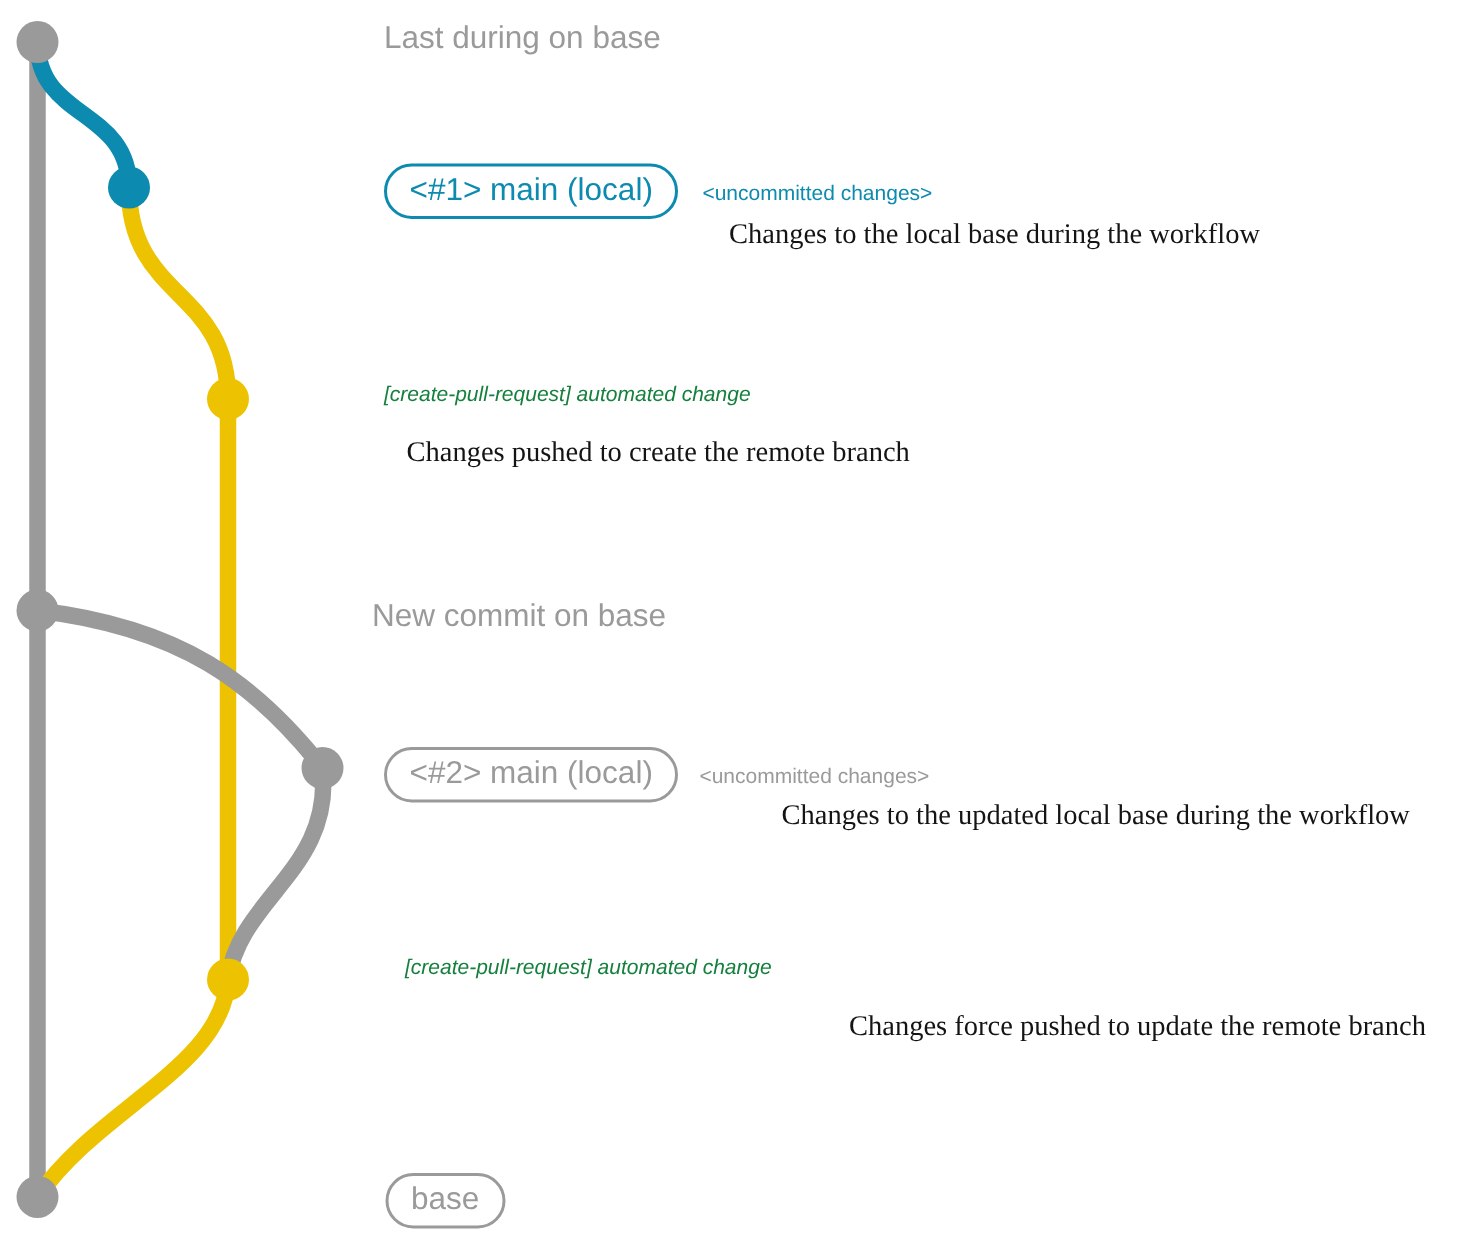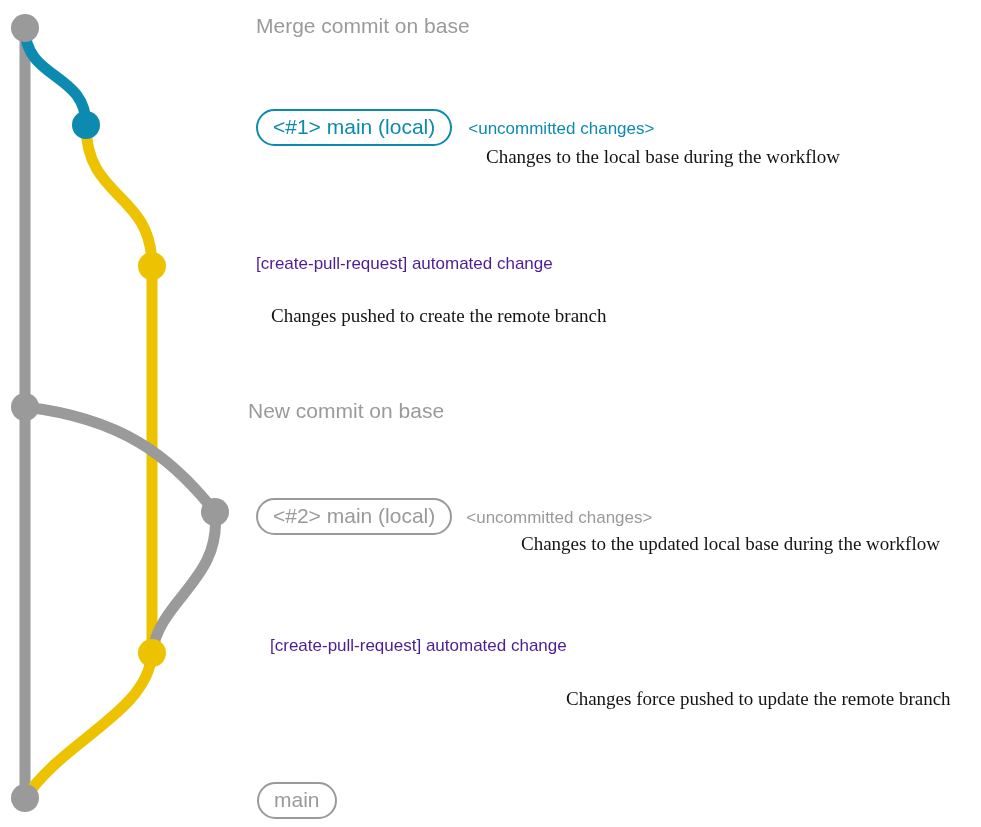--- a/index.html
+++ b/index.html
@@ -32,21 +32,21 @@
     border: 2px solid currentColor;
     border-radius: 22px;
     padding: 5px 15px 7px 15px;
     font-size: 21px;
     line-height: 1;
     white-space: nowrap;
     background: #ffffff;
     font-family: "Liberation Sans", sans-serif;
   }
   .headline {
-    font-size: 17px;
+    font-size: 14px;
     line-height: 1;
     white-space: nowrap;
     font-family: "Liberation Sans", sans-serif;
   }
   .plain-note {
     position: absolute;
     font-size: 21px;
     line-height: 1;
     white-space: nowrap;
     color: #9a9a9a;
@@ -54,21 +54,21 @@
   }
   .subtext {
     position: absolute;
     font-family: "Liberation Serif", serif;
     font-size: 19px;
     line-height: 1;
     color: #141414;
     white-space: nowrap;
   }
   .c-blue   { color: #0d8ab0; }
-  .c-yellow { color: #4c1d95; }
+  .c-yellow { color: #15803d; font-style: italic; }
   .c-gray   { color: #9a9a9a; }
   .gap-a { display: inline-block; width: 16px; }
   .gap-b { display: inline-block; width: 14px; }
 </style>
 </head>
 <body>
 
 <svg id="graph-svg" viewBox="0 0 981 827" aria-hidden="true">
 
   <path d="M 25 28 L 25 407 L 25 798" fill="none" stroke="#9a9a9a" stroke-width="11" stroke-linecap="round"></path>
@@ -87,45 +87,45 @@
 
   <circle cx="25" cy="28" r="14" fill="#9a9a9a"></circle>
   <circle cx="86" cy="125" r="14" fill="#0d8ab0"></circle>
   <circle cx="152" cy="266" r="14" fill="#edc200"></circle>
   <circle cx="25" cy="407" r="14" fill="#9a9a9a"></circle>
   <circle cx="215" cy="512" r="14" fill="#9a9a9a"></circle>
   <circle cx="152" cy="653" r="14" fill="#edc200"></circle>
   <circle cx="25" cy="798" r="14" fill="#9a9a9a"></circle>
 </svg>
 
-<div class="plain-note" style="left:256px; top:15px;">Merge commit on base</div>
+<div class="plain-note" style="left:256px; top:15px;">Last during on base</div>
 
 <div class="row" style="left:256px; top:109px;">
   <span class="pill c-blue">&lt;#1&gt; main (local)</span>
   <span class="gap-a"></span>
   <span class="headline c-blue">&lt;uncommitted changes&gt;</span>
 </div>
 <div class="subtext" style="left:486px; top:147px;">Changes to the local base during the workflow</div>
 
 <div class="row" style="left:256px; top:255px;">
   <span class="headline c-yellow">[create-pull-request] automated change</span>
 </div>
-<div class="subtext" style="left:271px; top:292px;margin-top:14px;">Changes pushed to create the remote branch</div>
+<div class="subtext" style="left:271px; top:292px;">Changes pushed to create the remote branch</div>
 
 <div class="plain-note" style="left:248px; top:400px;">New commit on base</div>
 
 <div class="row" style="left:256px; top:498px;">
   <span class="pill c-gray">&lt;#2&gt; main (local)</span>
   <span class="gap-b"></span>
   <span class="headline c-gray">&lt;uncommitted changes&gt;</span>
 </div>
 <div class="subtext" style="left:486px; top:534px;margin-left:35px;">Changes to the updated local base during the workflow</div>
 
 <div class="row" style="left:256px; top:637px;">
   <span class="gap-b"></span>
   <span class="headline c-yellow">[create-pull-request] automated change</span>
 </div>
-<div class="subtext" style="left:566px; top:675px;margin-top:14px;">Changes force pushed to update the remote branch</div>
+<div class="subtext" style="left:566px; top:675px;">Changes force pushed to update the remote branch</div>
 
 <div class="row" style="left:257px; top:782px;">
-  <span class="pill c-gray">main</span>
+  <span class="pill c-gray">base</span>
   <span class="gap-b"></span>
 </div>
 
 </body></html>

